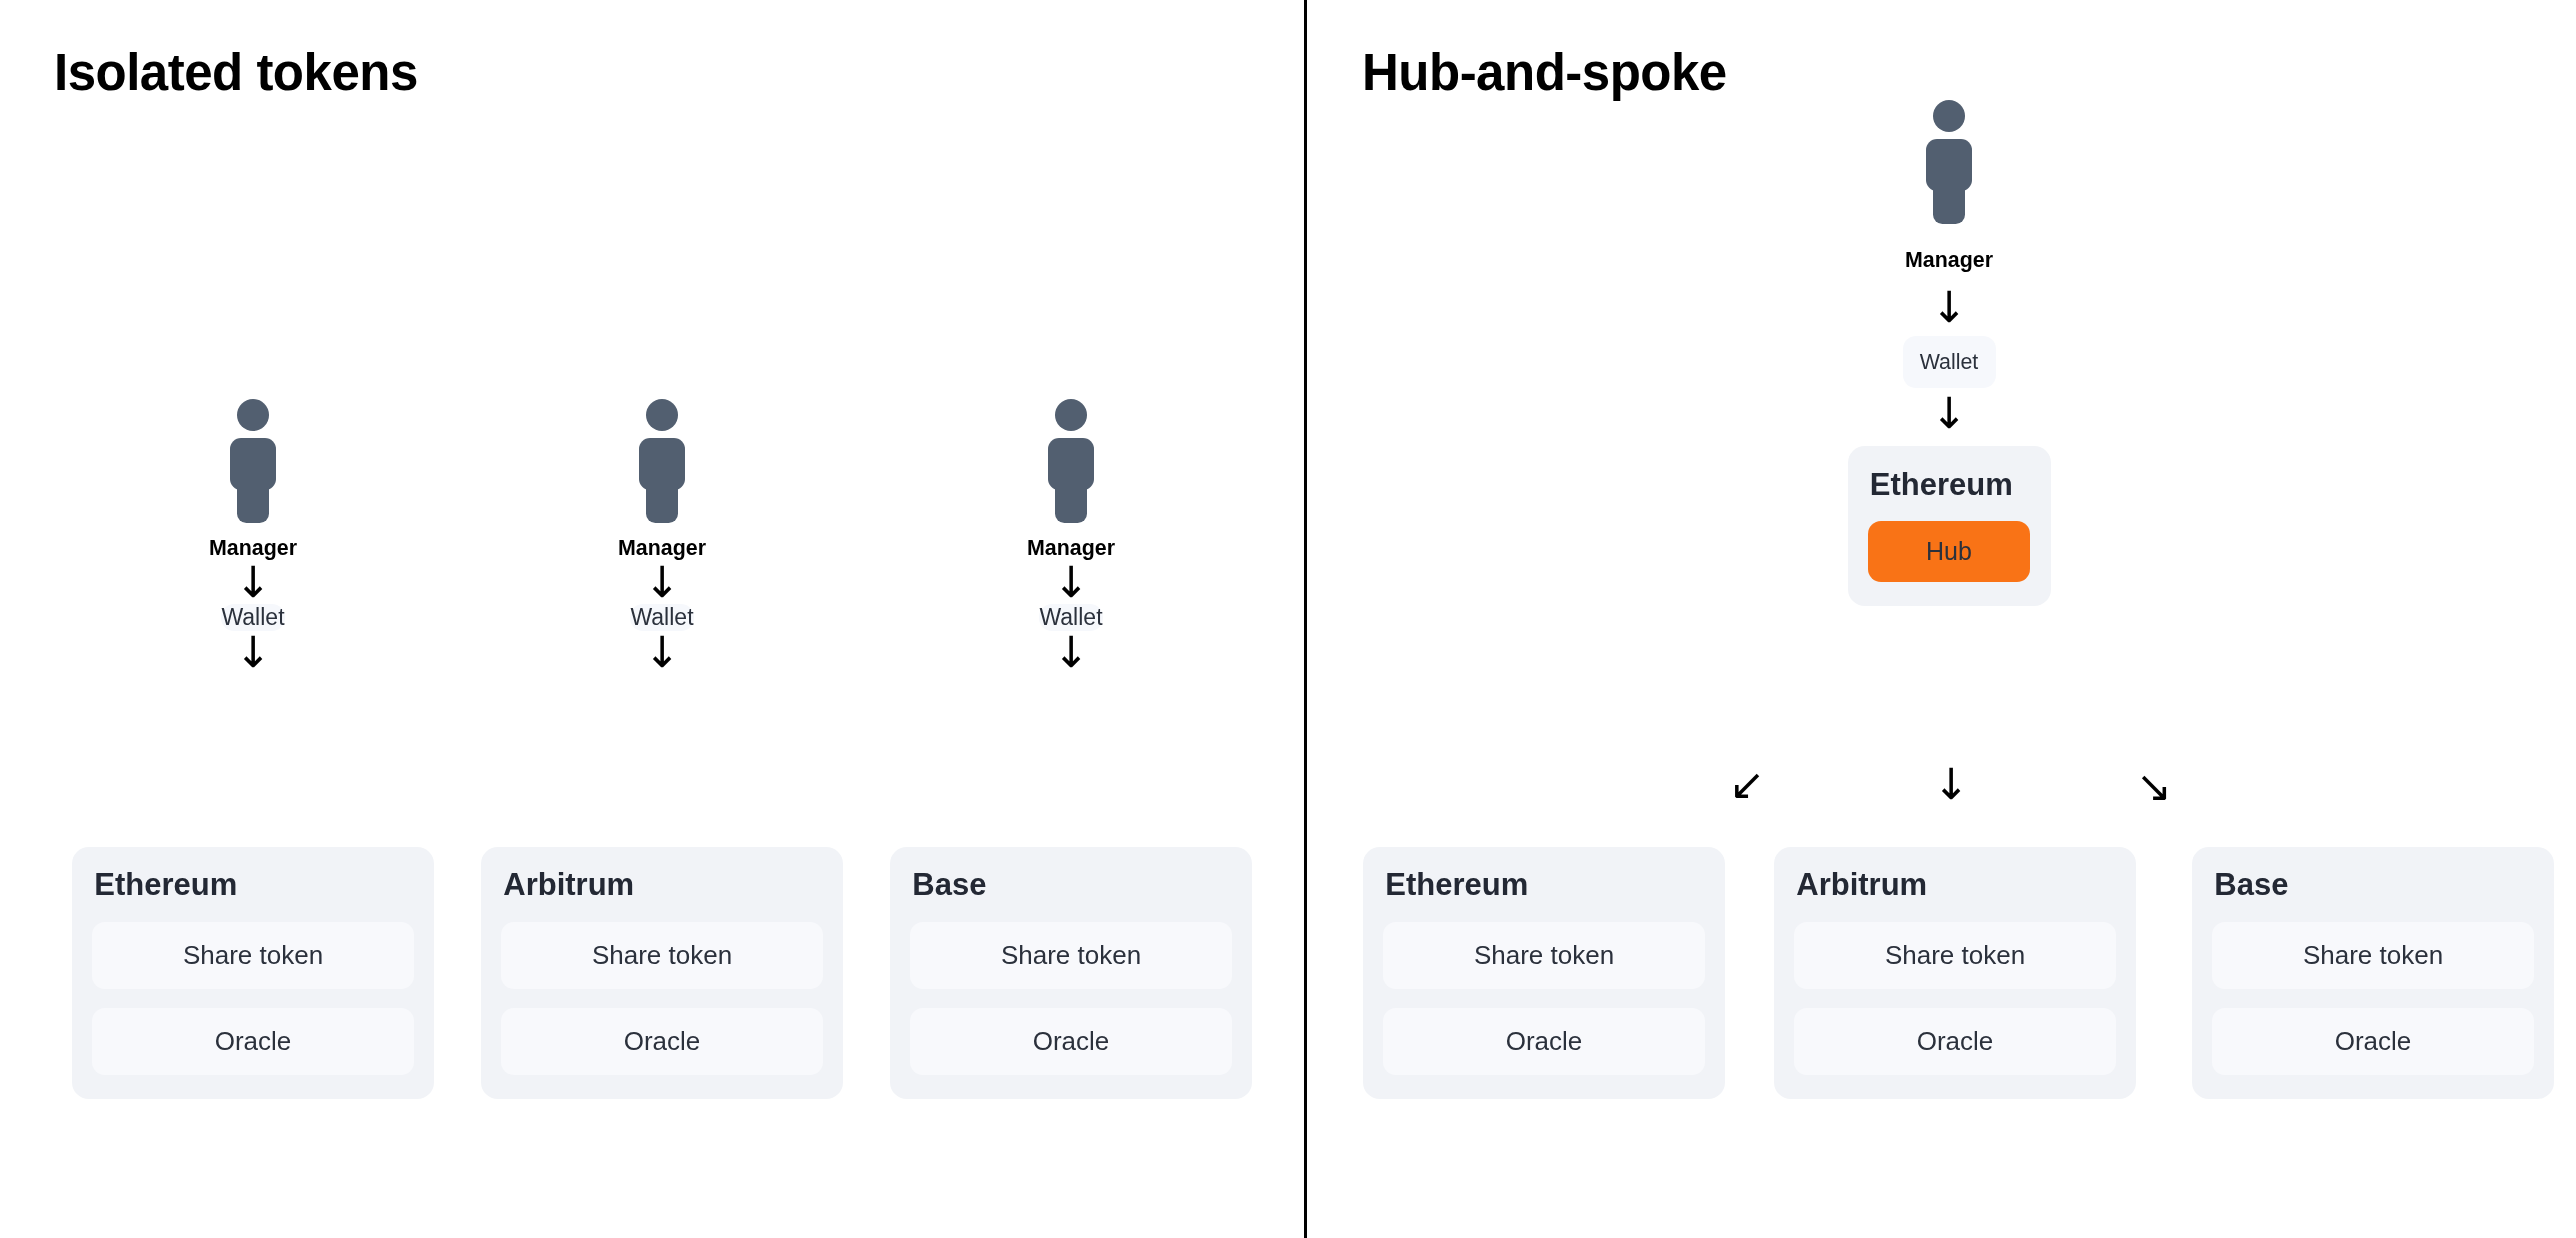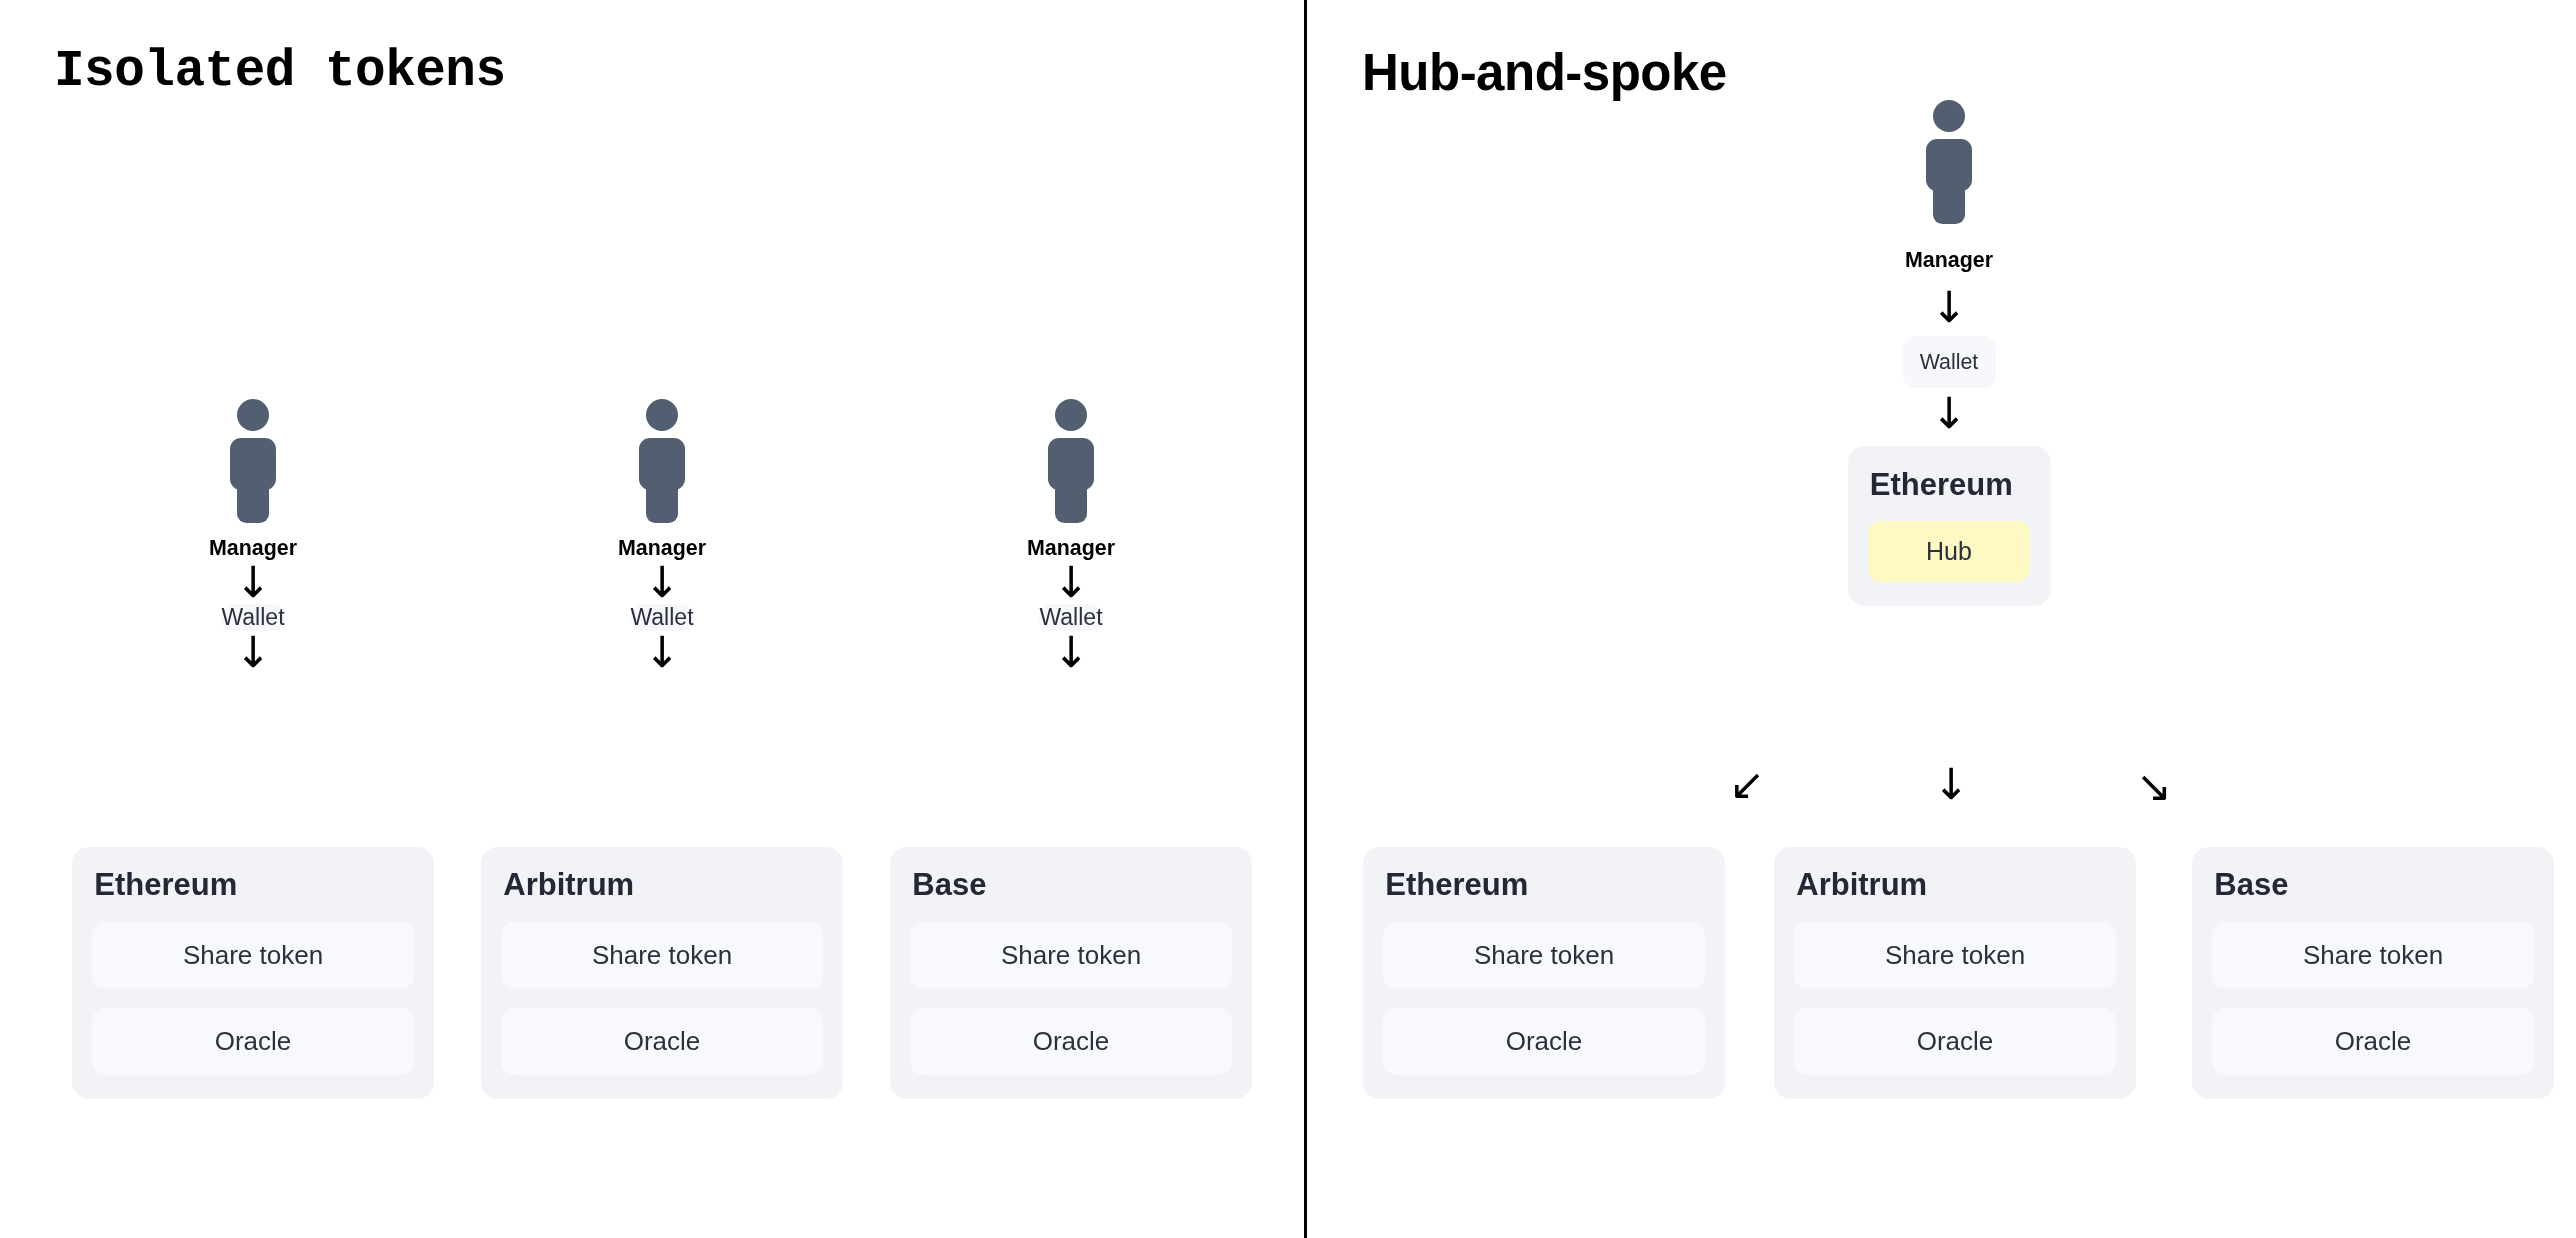--- a/index.html
+++ b/index.html
@@ -40,21 +40,21 @@
 
   .panel-title {
     position: absolute;
     top: 43px;
     font-size: 51px;
     font-weight: bold;
     color: #000000;
     letter-spacing: -0.5px;
     white-space: nowrap;
   }
-  .panel-left  .panel-title { left: 54px; font-family: Liberation Mono, monospace; }
+  .panel-left  .panel-title { left: 54px; }
   .panel-right .panel-title { left: 55px; }
 
   
   .person {
     position: relative;
     width: 52px;
     height: 137px;
   }
   .person .head {
     position: absolute;
@@ -275,21 +275,21 @@
       <div class="head"></div>
       <div class="torso"></div>
       <div class="legs"></div>
     </div>
     <div class="person-label">Manager</div>
     <div class="arrow-down">↓</div>
     <div class="wallet-pill" style="background: rgb(246, 248, 252);">Wallet</div>
     <div class="arrow-down">↓</div>
     <div class="chain-card hub-card" style="background: rgb(241, 243, 247);">
       <div class="chain-name" style="color: rgb(35, 40, 52);">Ethereum</div>
-      <div class="sub-box" style="background: #fef9c3;">Hub</div>
+      <div class="sub-box" style="background: #f97316;">Hub</div>
     </div>
   </div>
 
   <div class="arrow-diag spoke-arrow-left">↙</div>
   <div class="arrow-diag spoke-arrow-center">↓</div>
   <div class="arrow-diag spoke-arrow-right">↘</div>
 
   <div class="chain-card spoke-card spoke-card-1" style="background: rgb(241, 243, 247);">
     <div class="chain-name" style="color: rgb(35, 40, 52);">Ethereum</div>
     <div class="sub-box" style="background: rgb(248, 249, 252);">Share token</div>

